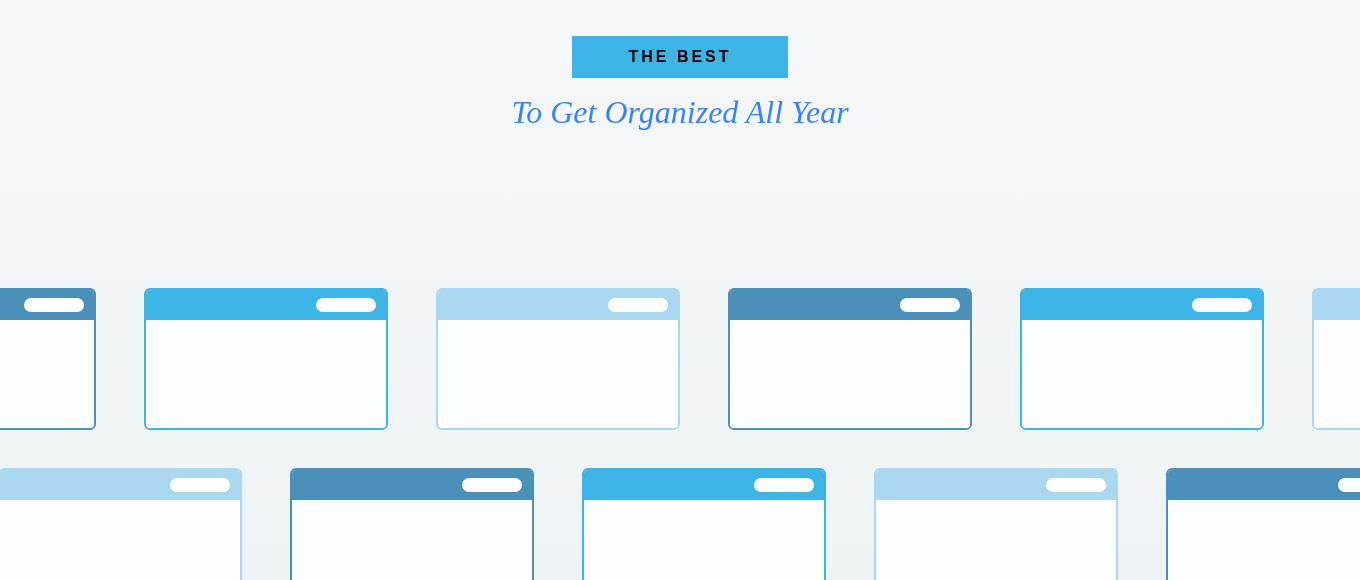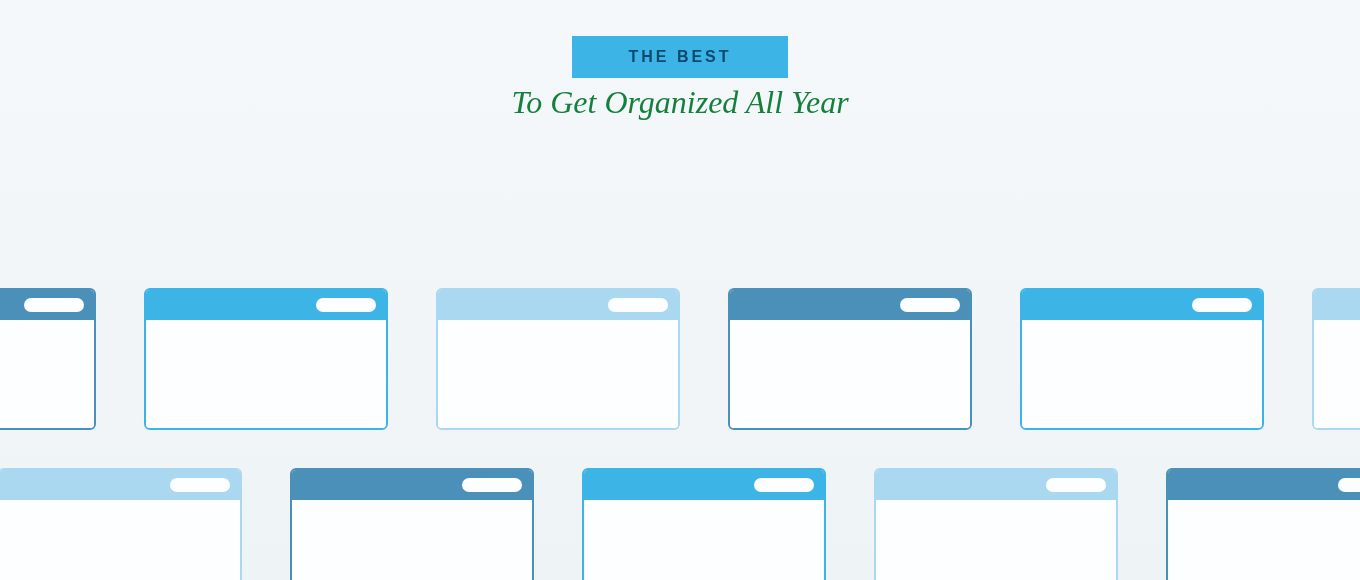--- a/index.html
+++ b/index.html
@@ -11,39 +11,39 @@
   overflow: hidden;
   position: relative;
 }
 .hero {
   text-align: center;
   padding-top: 36px;
 }
 .badge {
   display: inline-block;
   background: #3cb4e5;
-  color: #0c4a6e;
+  color: #000000;
   font-weight: 700;
   letter-spacing: 3px;
   font-size: 16px;
   padding: 12px 56px;
 }
 .title {
   color: #4a98c9;
   font-size: 50px;
   font-weight: 600;
   margin-top: 22px;
   letter-spacing: -0.5px;
 }
 .subtitle {
-  color: #15803d;
+  color: #3b82f6;
   font-size: 32px;
   font-style: italic;
   font-family: Georgia, "Times New Roman", serif;
-  margin-top: 6px;
+  margin-top: 16px;
 }
 .cards-viewport {
   position: absolute;
   top: 288px;
   left: 0;
   width: 1360px;
   height: 300px;
   overflow: hidden;
 }
 .cards-row {

